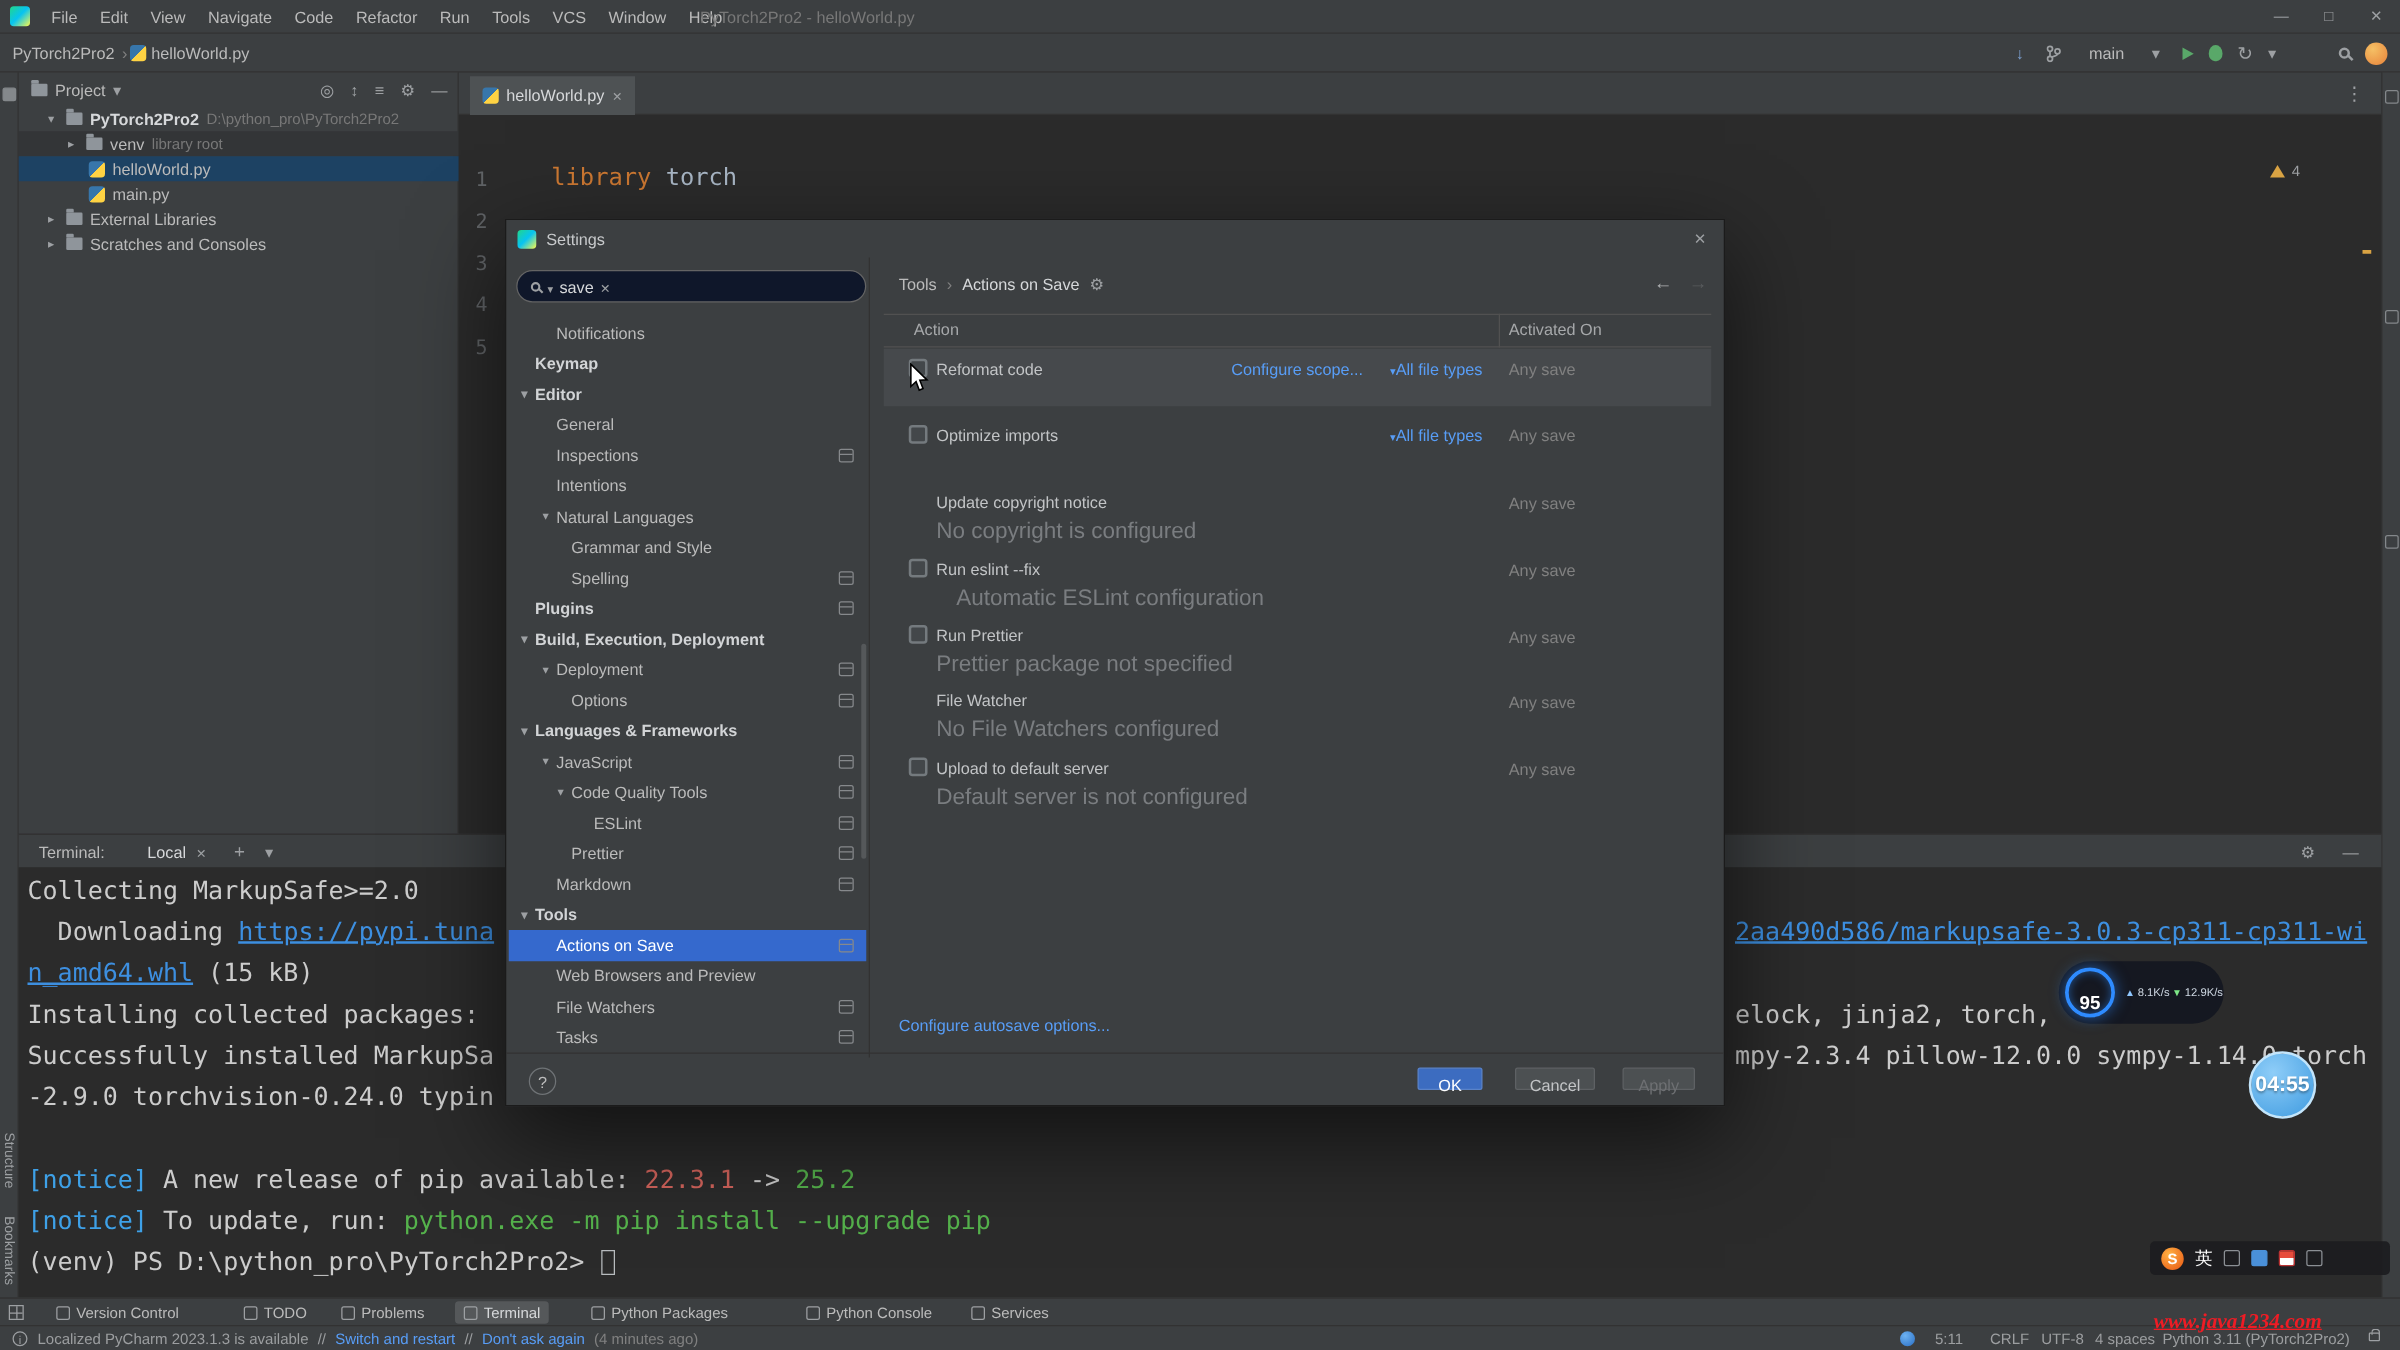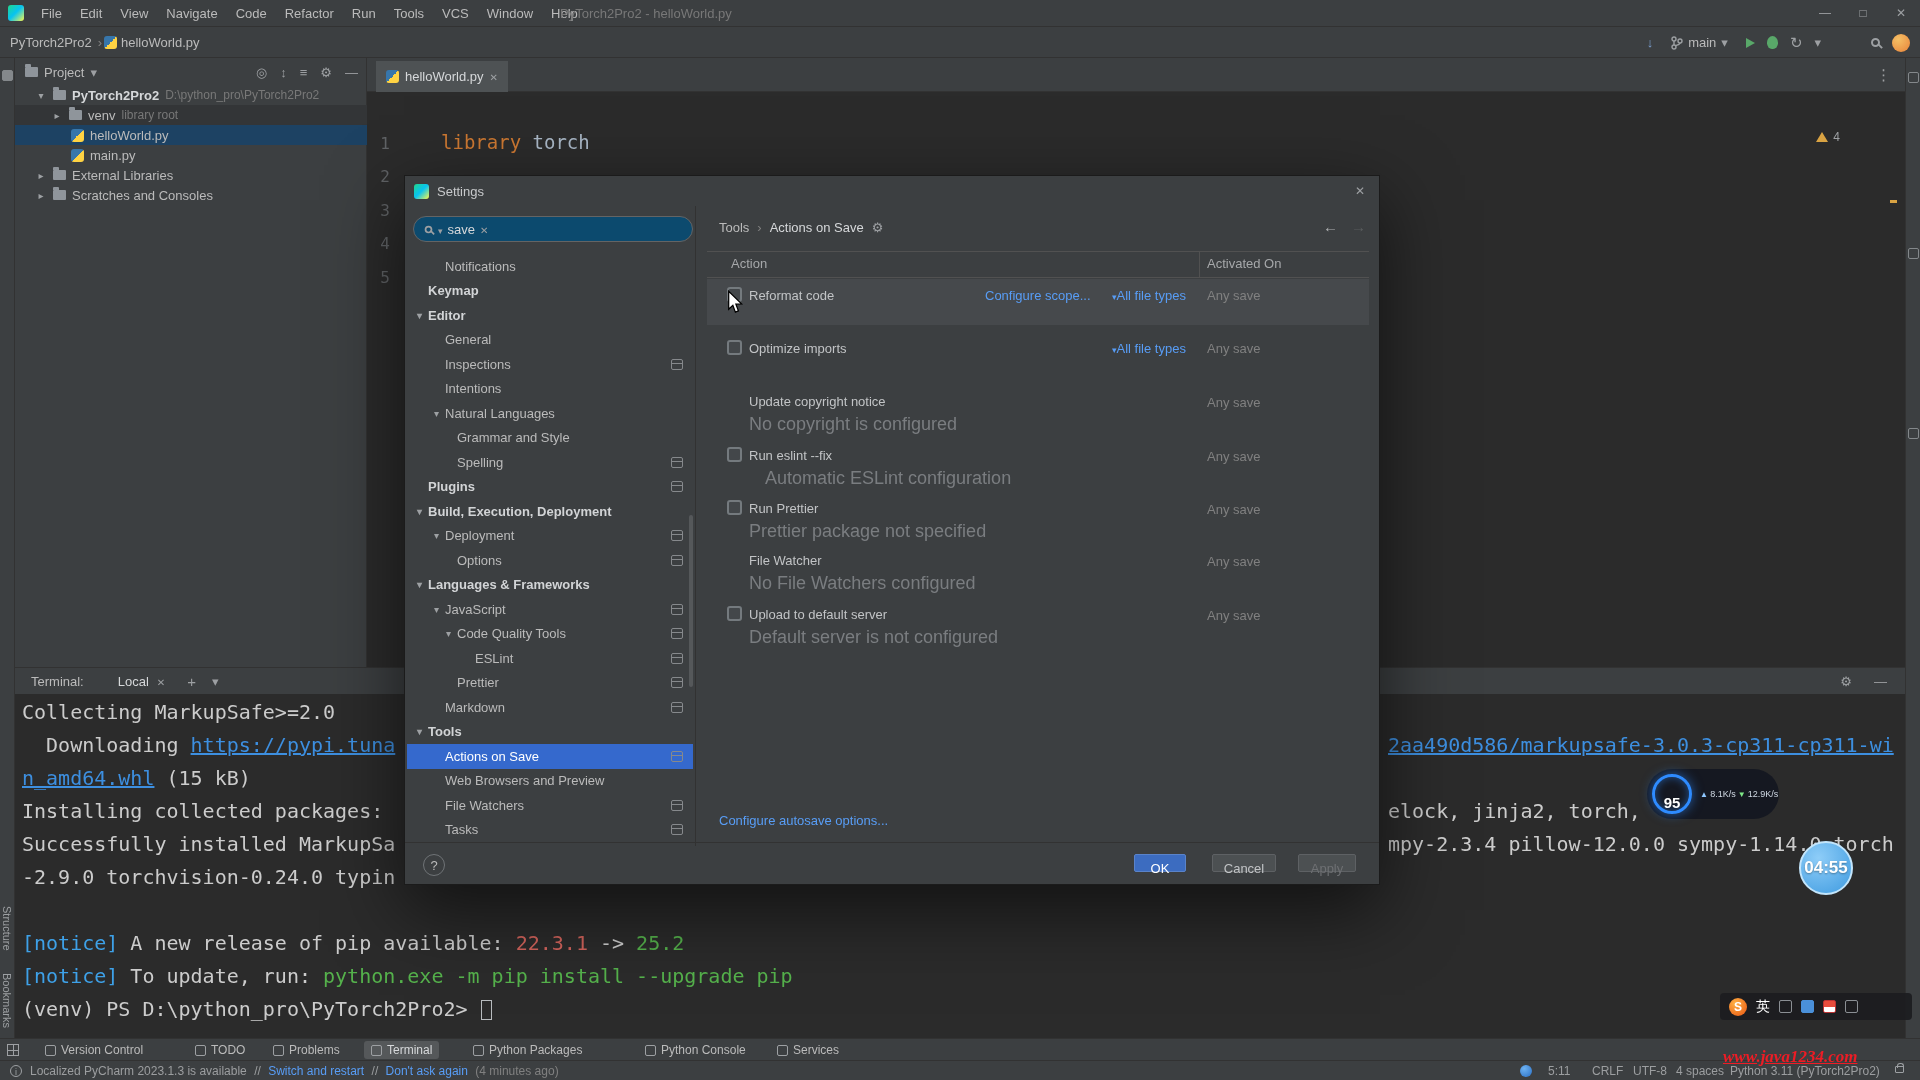--- a/index.html
+++ b/index.html
@@ -15,21 +15,21 @@
 .wc span{width:38px;text-align:center;line-height:27px;color:#9da0a3;font-size:12px}
 .ic-min::before{content:"—"} .ic-max::before{content:"□"} .ic-close::before{content:"✕"}
 
 
 .navbar{position:absolute;left:0;top:27px;width:1920px;height:31px;background:#3c3f41;border-bottom:1px solid #323232;display:flex;align-items:center}
 .crumb{color:#bbb;padding:0 4px}
 .crumb-sep::before{content:"›";color:#808080;padding:0 2px}
 .pyic{display:inline-block;width:13px;height:13px;border-radius:3px;background:linear-gradient(135deg,#3776ab 50%,#ffd343 50%);vertical-align:-2px}
 .nav-right{position:absolute;right:10px;top:0;height:31px;display:flex;align-items:center;gap:12px}
 .g-down::before{content:"↓";color:#7ca1d2;font-weight:bold}
-.branch-pill{display:flex;align-items:center;gap:5px;color:#bbb;padding:2px 6px;border-radius:4px}
+.branch-pill{display:flex;align-items:center;gap:22px;color:#bbb;padding:2px 6px;border-radius:4px}
 .g-playtri{width:0;height:0;border-left:9px solid #59a869;border-top:5px solid transparent;border-bottom:5px solid transparent;display:inline-block}
 .g-bug{width:11px;height:13px;border-radius:50% 50% 45% 45%;background:#59a869;display:inline-block}
 .g-ref::before{content:"↻";color:#9da0a3;font-size:15px}
 .g-chevd::before{content:"▾";color:#9da0a3}
 .mag{width:9px;height:9px;border:2px solid #9da0a3;border-radius:50%;position:relative;display:inline-block}
 .mag::after{content:"";position:absolute;width:6px;height:2px;background:#9da0a3;transform:rotate(45deg);right:-5px;bottom:-2px}
 .avatar{width:18px;height:18px;border-radius:50%;background:radial-gradient(circle at 35% 30%,#f5c065,#e8833a)}
 
 
 .stripeL{position:absolute;left:0;top:58px;width:15px;height:980px;background:#3c3f41;border-right:1px solid #323232}
@@ -99,21 +99,21 @@
 .blue-dot{position:absolute;left:1520px;top:4px;width:12px;height:12px;border-radius:50%;background:radial-gradient(circle at 35% 30%,#6db2f2,#2a6fc4)}
 .lock-ic{position:absolute;left:1895px;top:5px;width:9px;height:7px;border:1px solid #9da0a3;border-radius:1px}
 .lock-ic::before{content:"";position:absolute;left:1px;top:-4px;width:5px;height:4px;border:1px solid #9da0a3;border-bottom:none;border-radius:3px 3px 0 0}
 
 
 .dlg{position:absolute;left:404px;top:175px;width:976px;height:710px;background:#3c3f41;border:1px solid #1b1b1b;box-shadow:0 25px 70px rgba(0,0,0,.6);z-index:40}
 .dlg-title{position:absolute;left:0;top:0;width:100%;height:30px;display:flex;align-items:center;gap:8px;padding-left:9px;color:#c7c9cb}
 .dlg-logo{width:15px;height:15px;border-radius:3px;background:linear-gradient(135deg,#21d789,#07c3f2 48%,#fcf84a)}
 .dlg-x{position:absolute;right:14px;top:8px;color:#9da0a3;font-size:12px}
 .dlg-x::before{content:"✕"}
-.sfield{position:absolute;left:8px;top:40px;width:280px;height:26px;background:#0c4a6e;border:1px solid #646464;border-radius:13px;display:flex;align-items:center;gap:5px;padding:0 10px;color:#d6d8da}
+.sfield{position:absolute;left:8px;top:40px;width:280px;height:26px;background:#0f172a;border:1px solid #646464;border-radius:13px;display:flex;align-items:center;gap:5px;padding:0 10px;color:#d6d8da}
 .s-chev::before{content:"▾";color:#9da0a3;font-size:9px}
 .s-x::before{content:"✕";color:#9da0a3;font-size:10px;margin-left:auto}
 .vsep{position:absolute;left:290px;top:30px;width:1px;height:640px;background:#323232}
 .stree{position:absolute;left:2px;top:78px;width:286px}
 .srow{display:flex;align-items:center;height:24.5px;gap:2px;color:#bbb;white-space:nowrap}
 .srow .schev{display:inline-block;width:13px;flex:0 0 13px;text-align:center;color:#9da0a3;font-size:10px}
 .srow.bold{color:#d2d4d6;font-weight:bold}
 .l0{padding-left:6px}.l1{padding-left:23px}.l2{padding-left:35px}.l3{padding-left:53px}
 .srow.sel{background:#3569cd;color:#fff}
 .mark{margin-left:auto;margin-right:10px;width:12px;height:11px;border:1px solid #86898c;border-radius:2px;flex:0 0 12px;position:relative}

